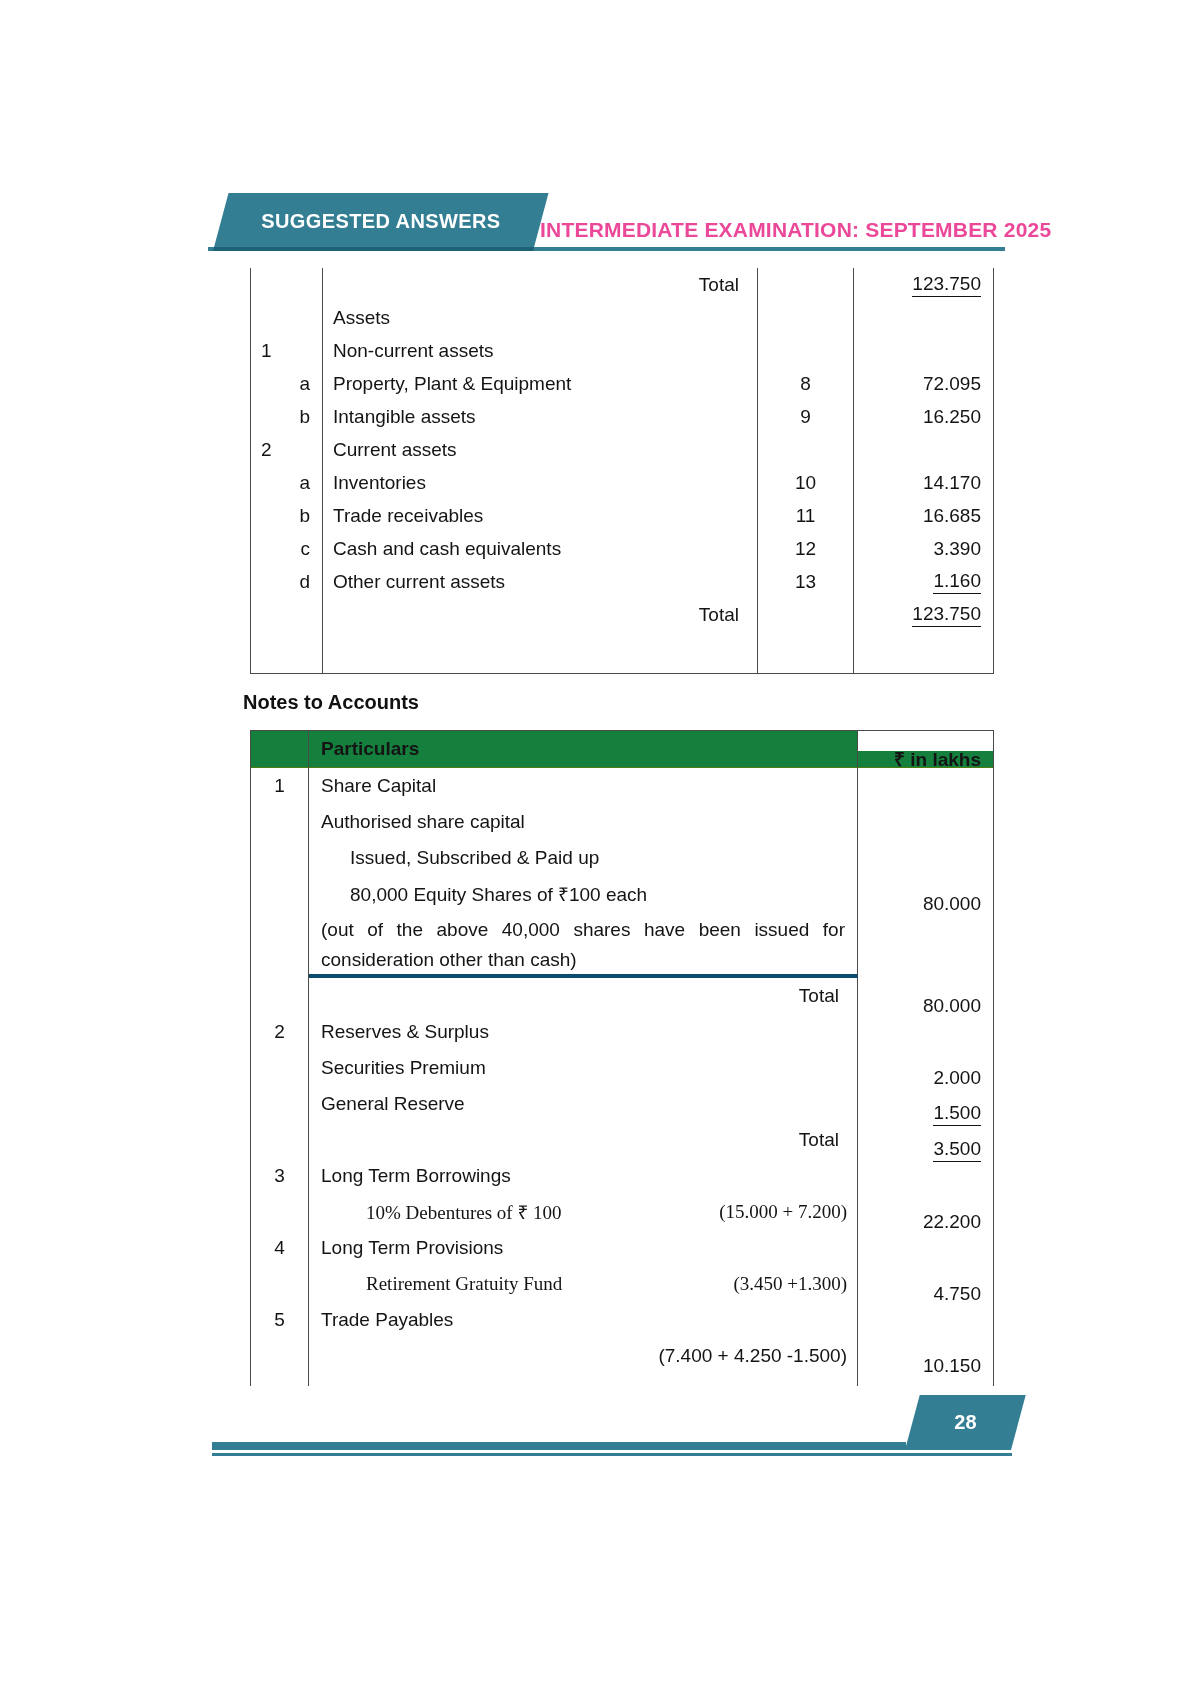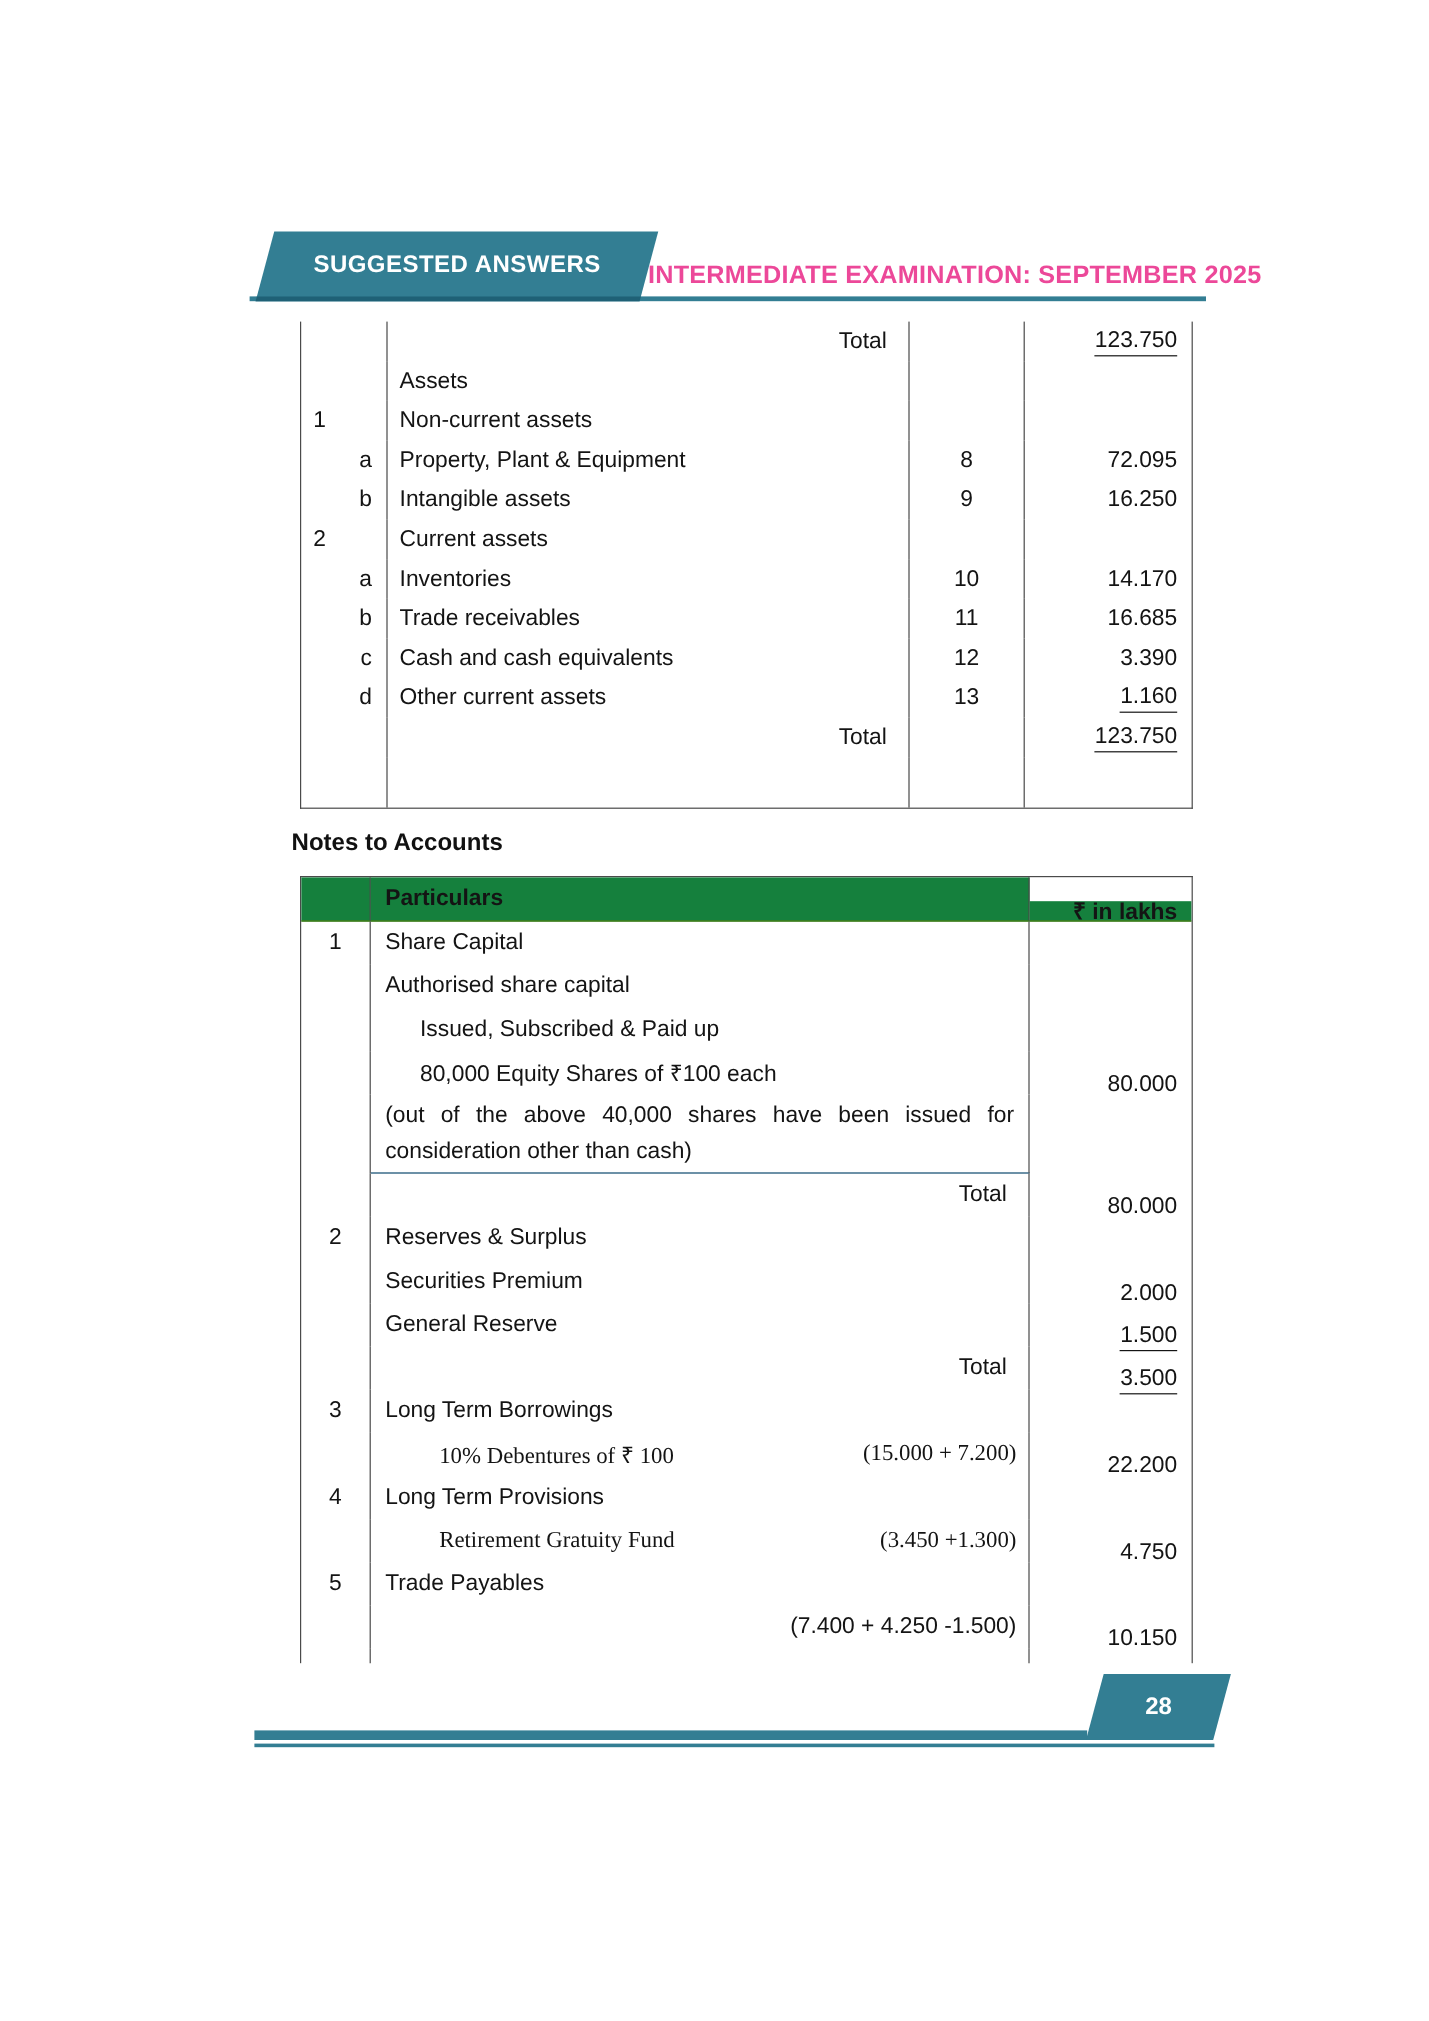--- a/index.html
+++ b/index.html
@@ -38,21 +38,21 @@
       border-left:1px solid #4a4a4a;border-right:1px solid #4a4a4a;border-top:1px solid #4a4a4a;
       display:grid;grid-template-columns:58px 549px 135px;
       grid-template-rows:37px repeat(4,36px) 66px repeat(10,36px) 36px 1fr;
       font-size:19px;overflow:hidden;}
   .nt .hd{background:#15803d;border-bottom:1px solid #4d7c0f;font-weight:bold;}
   .nt .sl{justify-content:center;}
   .nt .pt{padding:0 12px;}
   .nt .pt.right{justify-content:flex-end;padding-right:10px;}
   .nt .pt.ind1{padding-left:41px;}
   .nt .pt.split{justify-content:space-between;padding-left:57px;padding-right:10px;font-family:Liberation Serif, serif;}
-  .nt .pt.just{display:block;text-align:justify;line-height:30px;padding-top:3px;border-bottom:1px solid #0c4a6e;}
+  .nt .pt.just{display:block;text-align:justify;line-height:30px;padding-top:3px;border-bottom:4px solid #0c4a6e;}
   .nt .am{justify-content:flex-end;padding-right:12px;margin-top:20px;}
   .nt .am.hd{justify-content:flex-end;}
 
   
   .ft-bar{left:212px;top:1442px;width:694px;height:8px;background:#337E93;}
   .ft-line{left:212px;top:1453px;width:800px;height:3px;background:#337E93;}
   .ft-pg{left:905px;top:1395px;width:106px;height:55px;background:#337E93;
          transform:skewX(-15deg);transform-origin:bottom left;
          display:flex;align-items:center;justify-content:center;z-index:2;}
   .ft-pg span{transform:skewX(15deg);color:#fff;font-weight:bold;font-size:20px;}

